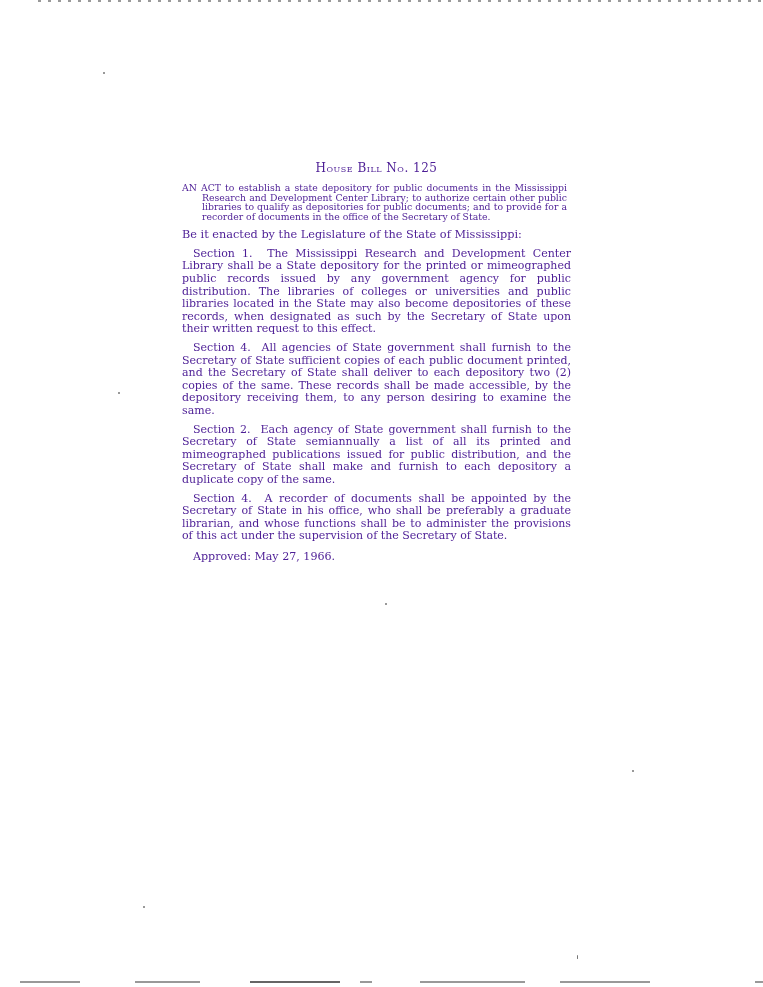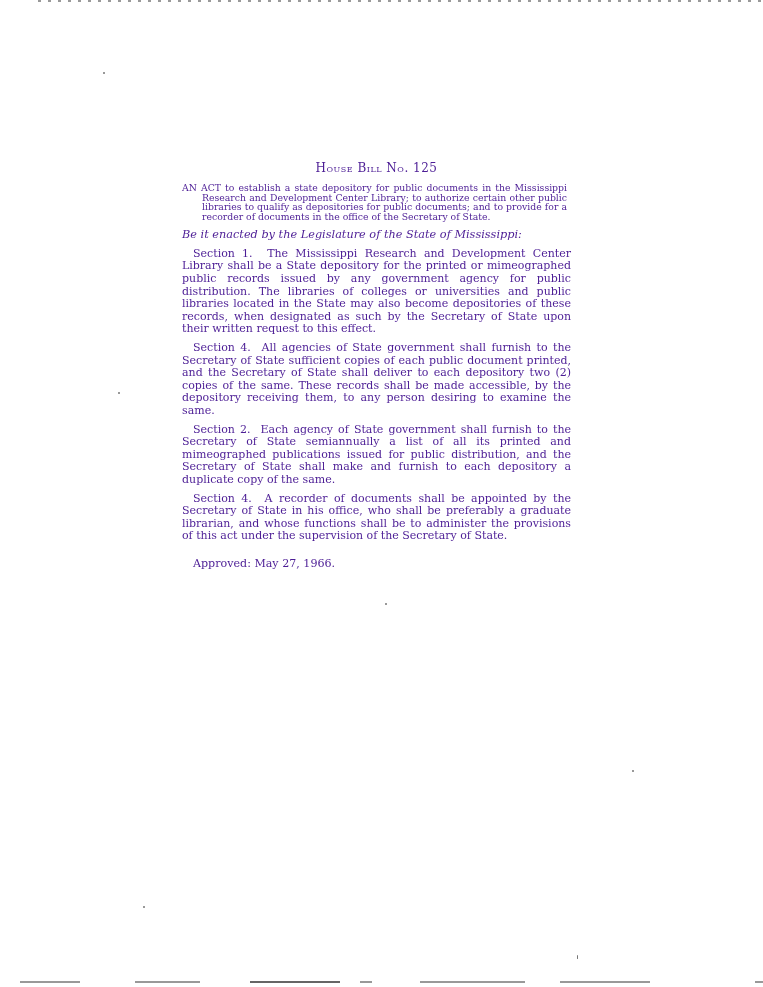--- a/index.html
+++ b/index.html
@@ -7,23 +7,23 @@
     .top-dash { position: absolute; top: 0; left: 38px; right: 0; height: 2px;
       background-image: linear-gradient(to right, #999 0 3px, transparent 3px 10px);
       background-size: 10px 2px; background-repeat: repeat-x; }
     .bottom-scan { position: absolute; left: 0; right: 0; top: 981px; height: 3px; }
     .bottom-scan span { position: absolute; top: 0; height: 2px; background: #999; }
     .page { position: absolute; left: 182px; top: 160px; width: 389px;
       font-family: "DejaVu Serif", "Liberation Serif", serif; color: #4c1d95; }
     .title { text-align: center; font-size: 12px; letter-spacing: 0.5px; font-variant: small-caps;
       margin: 0 0 7px 0; height: 16px; line-height: 16px; }
     .preamble { font-size: 9.3px; line-height: 9.7px; text-align: justify; padding-left: 20px; text-indent: -20px; margin: 0 4px 6px 0; }
-    .enact { font-style: italic; font-size: 11.3px; line-height: 13px; margin: 0 0 7px 0; }
+    .enact { font-size: 11.3px; line-height: 13px; margin: 0 0 7px 0; }
     .section { font-size: 11px; line-height: 12.6px; text-align: justify; text-indent: 11px; margin: 0 0 6px 0; }
-    .approved { font-size: 11.1px; line-height: 13px; text-indent: 11px; margin: 14px 0 0 0; }
+    .approved { font-size: 11.1px; line-height: 13px; text-indent: 11px; margin: 7px 0 0 0; }
     .speck { position: absolute; width: 2px; height: 2px; background: #777; border-radius: 1px; }
   </style>
 </head>
 <body>
 
 <div class="top-dash"></div>
 
 <div class="page">
   <div class="title">House Bill No. 125</div>
   <p class="preamble">AN ACT to establish a state depository for public documents in the Mississippi Research and Development Center Library; to authorize certain other public libraries to qualify as depositories for public documents; and to provide for a recorder of documents in the office of the Secretary of State.</p>

